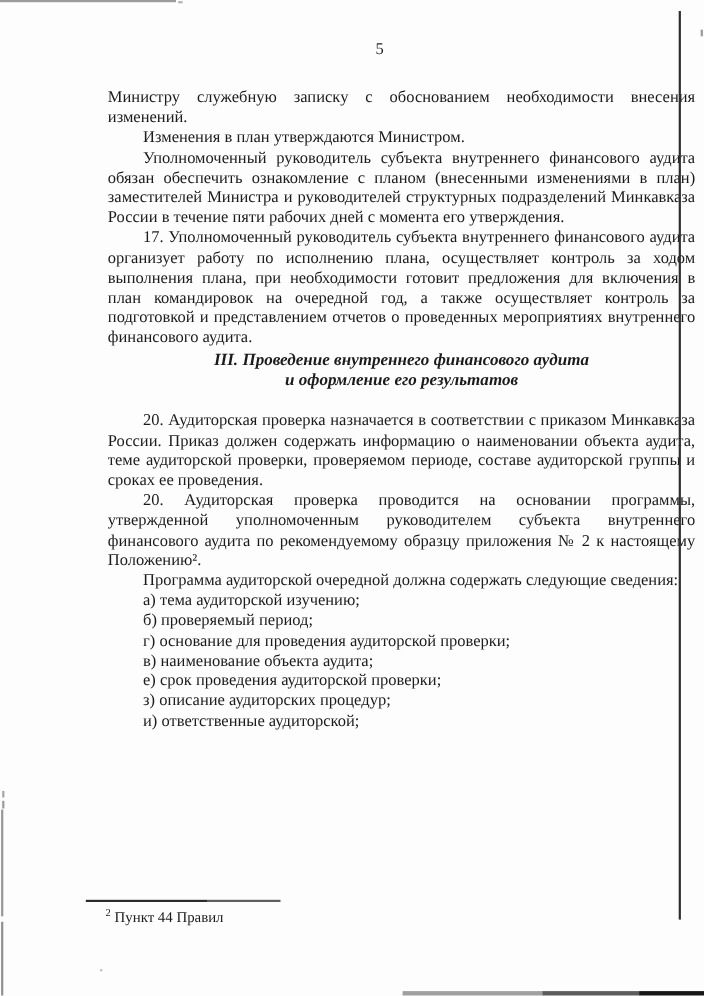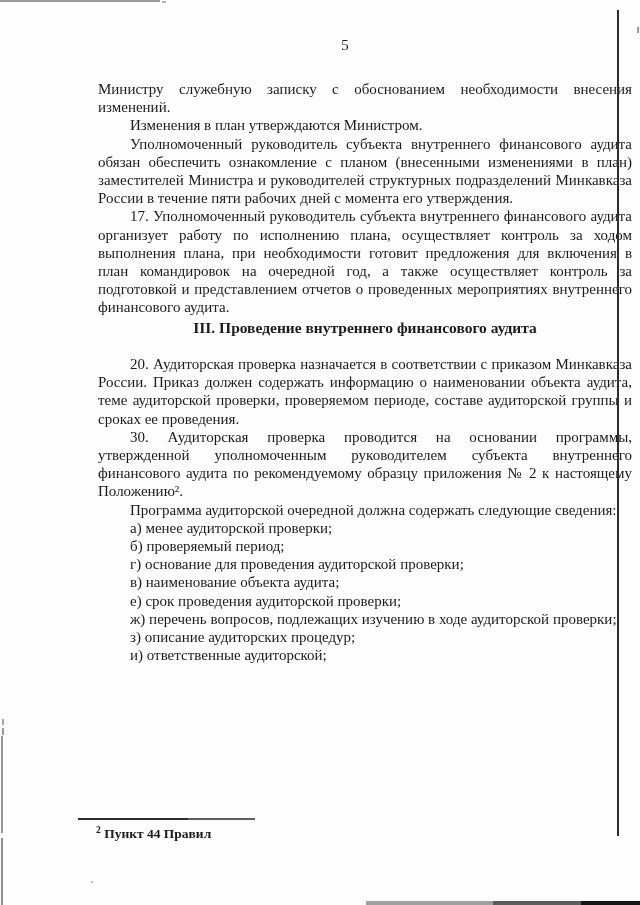--- a/index.html
+++ b/index.html
@@ -13,23 +13,23 @@
     text-align:center;font-size:15px;
   }
   .content{
     position:absolute;top:80px;left:74px;width:534px;
     font-size:15px;line-height:18.2px;text-align:justify;margin-left:24px;
   }
   .para{margin:0;text-indent:32px;}
   .para.noindent{text-indent:0;}
   .heading{
     margin:2px 0 18px 0;text-align:center;font-weight:bold;
-    font-size:15.5px;line-height:18.4px;text-indent:0;
+    font-size:15.5px;line-height:18.4px;text-indent:0;font-style:italic;
   }
-  .footnote{position:absolute;left:78px;top:818px;width:320px;font-size:13.5px;font-weight:bold;}
+  .footnote{position:absolute;left:78px;top:818px;width:320px;font-size:13.5px;}
   .footnote-rule{width:177px;height:2px;background:linear-gradient(90deg,#2c2c2c 0 62%,#5e5e5e 62% 100%);}
   .footnote-text{margin:6px 0 0 0;padding-left:18px;text-indent:0;}
   sup{font-size:9.5px;line-height:0;}
   
   .art{position:absolute;}
   .art-top-line{left:0;top:1;width:160px;height:2px;background:#9b9b9b;}
   .art-top-dot{left:162px;top:1px;width:4px;height:2px;background:#b3b3b3;}
   .art-right-line{left:617px;top:10px;width:2px;height:826px;background:#2e2e2e;}
   .art-right-speck{left:637px;top:27px;width:2px;height:6px;background:#9a9a9a;}
   .art-left-dash1{left:2px;top:719px;width:2px;height:6px;background:#a5a5a5;}
@@ -47,32 +47,32 @@
 <div class="page-number">5</div>
 
 <div class="content">
   <p class="para noindent">Министру служебную записку с обоснованием необходимости внесения изменений.</p>
   <p class="para">Изменения в план утверждаются Министром.</p>
   <p class="para">Уполномоченный руководитель субъекта внутреннего финансового аудита обязан обеспечить ознакомление с планом (внесенными изменениями в план) заместителей Министра и руководителей структурных подразделений Минкавказа России в течение пяти рабочих дней с момента его утверждения.</p>
   <p class="para">17. Уполномоченный руководитель субъекта внутреннего финансового аудита организует работу по исполнению плана, осуществляет контроль за ходом выполнения плана, при необходимости готовит предложения для включения в план командировок на очередной год, а также осуществляет контроль за подготовкой и представлением отчетов о проведенных мероприятиях внутреннего финансового аудита.</p>
 
   <h2 class="heading">
     <span>III. Проведение внутреннего финансового аудита</span><br>
+    <span>и оформление его результатов</span>
   </h2>
 
   <p class="para">20. Аудиторская проверка назначается в соответствии с приказом Минкавказа России. Приказ должен содержать информацию о наименовании объекта аудита, теме аудиторской проверки, проверяемом периоде, составе аудиторской группы и сроках ее проведения.</p>
-  <p class="para">30. Аудиторская проверка проводится на основании программы, утвержденной уполномоченным руководителем субъекта внутреннего финансового аудита по рекомендуемому образцу приложения № 2 к настоящему Положению².</p>
+  <p class="para">20. Аудиторская проверка проводится на основании программы, утвержденной уполномоченным руководителем субъекта внутреннего финансового аудита по рекомендуемому образцу приложения № 2 к настоящему Положению².</p>
   <p class="para">Программа аудиторской очередной должна содержать следующие сведения:</p>
 
-  <p class="para">а) менее аудиторской проверки;</p>
+  <p class="para">а) тема аудиторской изучению;</p>
   <p class="para">б) проверяемый период;</p>
   <p class="para">г) основание для проведения аудиторской проверки;</p>
   <p class="para">в) наименование объекта аудита;</p>
   <p class="para">е) срок проведения аудиторской проверки;</p>
-  <p class="para">ж) перечень вопросов, подлежащих изучению в ходе аудиторской проверки;</p>
   <p class="para">з) описание аудиторских процедур;</p>
   <p class="para">и) ответственные аудиторской;</p>
 </div>
 
 <div class="footnote">
   <div class="footnote-rule"></div>
   <p class="footnote-text"><sup>2</sup> <span>Пункт 44 Правил</span></p>
 </div>
 
 <div class="art art-top-line"></div>

